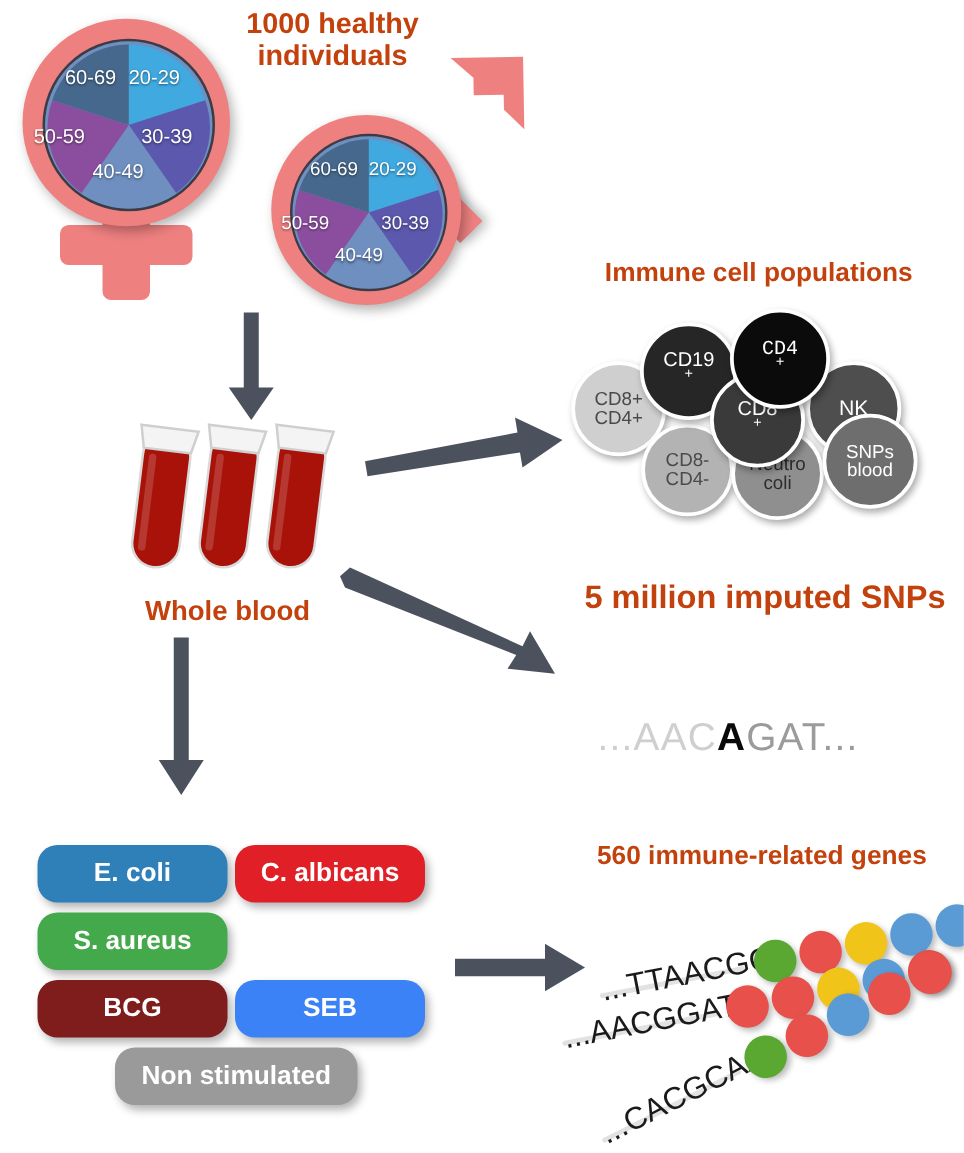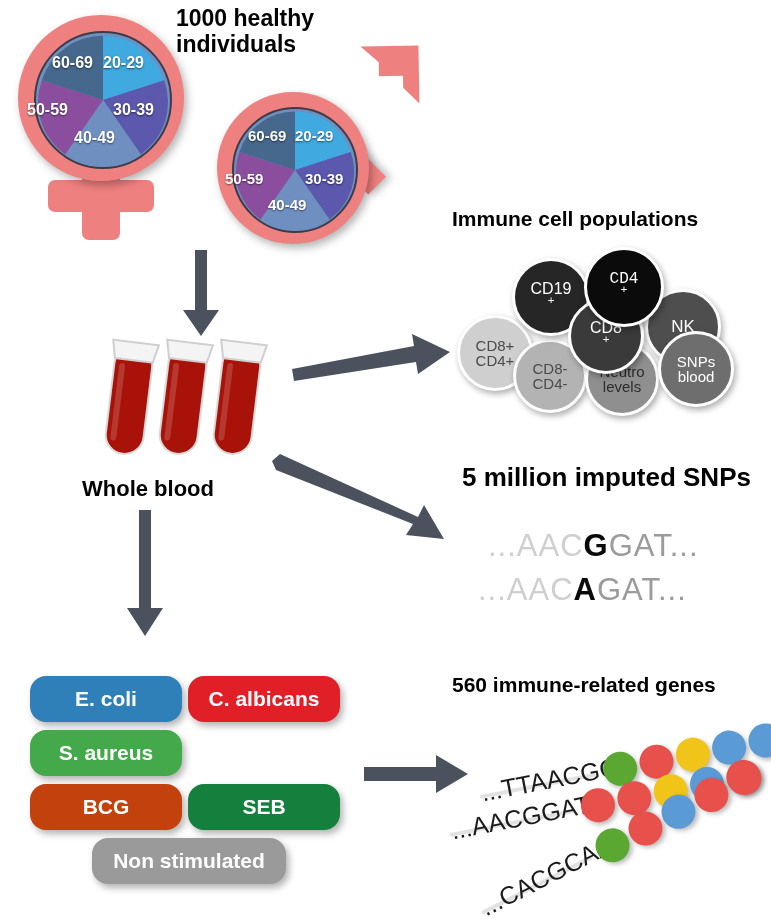--- a/index.html
+++ b/index.html
@@ -5,21 +5,21 @@
   html,body{margin:0;padding:0;background:#ffffff;}
   body{
     width:771px;height:922px;position:relative;overflow:hidden;
     font-family:"Liberation Sans", sans-serif;
     -webkit-font-smoothing:antialiased;
   }
   .abs{position:absolute;}
 
   
   .hdr{
-    font-weight:bold;color:#000000;line-height:1.12;
+    font-weight:bold;color:#c2410c;text-align:center;line-height:1.12;
   }
 
   
   .sym{position:absolute;}
   .sym .ring{
     position:absolute;border-radius:50%;
     background:#ef8080;
     box-shadow:3px 4px 9px rgba(0,0,0,.30);
   }
   .sym .disc{
@@ -33,21 +33,21 @@
   }
   .sym .bar{
     position:absolute;background:#ef8080;border-radius:7px;
   }
   .sym .vbar{
     position:absolute;background:#ef8080;border-radius:0 0 7px 7px;
   }
 
   
   .wl{
-    position:absolute;color:#ffffff;font-weight:bold;
+    position:absolute;color:#ffffff;font-weight:normal;
     text-shadow:0 1px 2px rgba(0,0,0,.55);
     white-space:nowrap;
   }
 
   
   .arrow svg{display:block;overflow:visible;}
 
   
   .cell{
     position:absolute;border-radius:50%;
@@ -196,21 +196,21 @@
 <div class="abs arrow" style="left:364px;top:755px;">
   <svg width="106" height="40" viewBox="0 0 106 40">
     <path d="M0,12 L72,12 L72,0 L104,19 L72,38 L72,26 L0,26 Z" fill="#4c515e"></path>
   </svg>
 </div>
 
 <div class="abs hdr" style="left:452px;top:207px;width:310px;font-size:21px;">Immune cell populations</div>
 
 <div class="abs" style="left:455px;top:245px;width:300px;height:170px;">
 
-  <div class="cell" style="left:2px;top:70px;width:76px;height:76px;background:#cfcfcf;color:#4a4a4a;font-size:15px;z-index:1;">
+  <div class="cell" style="left:2px;top:44px;width:76px;height:76px;background:#cfcfcf;color:#4a4a4a;font-size:15px;z-index:1;">
     <div>
         <span>CD8+</span>
          <span>CD4+</span>
       </div>
   </div>
 
   <div class="cell" style="left:57px;top:13px;width:78px;height:78px;background:#262626;color:#ffffff;font-size:16px;z-index:3;">
     <div>
         <span><span>CD19</span><sup>+</sup></span>
       </div>
@@ -237,57 +237,54 @@
   <div class="cell" style="left:58px;top:94px;width:74px;height:74px;background:#b3b3b3;color:#4a4a4a;font-size:15px;z-index:2;">
     <div>
         <span>CD8-</span>
          <span>CD4-</span>
       </div>
   </div>
 
   <div class="cell" style="left:130px;top:97px;width:74px;height:74px;background:#8f8f8f;color:#2c2c2c;font-size:15px;z-index:3;">
     <div>
         <span>Neutro</span>
-         <span>levels</span>
+         <span>coli</span>
       </div>
   </div>
 
   <div class="cell" style="left:203px;top:86px;width:76px;height:76px;background:#6e6e6e;color:#ffffff;font-size:15px;z-index:4;">
     <div>
         <span>SNPs</span>
          <span>blood</span>
       </div>
   </div>
 </div>
 
 <div class="abs hdr" style="left:462px;top:463px;width:300px;font-size:26px;">5 million imputed SNPs</div>
 
 <div class="abs" style="left:470px;top:528px;width:290px;height:88px;">
-  <div class="snpline" style="left:18px;top:0px;font-size:31px;letter-spacing:1px;">
-    <span class="f">...AAC</span><span class="b">G</span><span class="m">GAT...</span>
-  </div>
   <div class="snpline" style="left:8px;top:44px;font-size:31px;letter-spacing:1px;">
     <span class="f">...AAC</span><span class="b">A</span><span class="m">GAT...</span>
   </div>
 </div>
 
 <div class="abs" style="left:30px;top:676px;width:310px;height:220px;">
   <div class="pill" style="left:0px;top:0px;width:152px;height:46px;background:#2f80b8;font-size:21px;">
     <span>E. coli</span>
   </div>
   <div class="pill" style="left:0px;top:54px;width:152px;height:46px;background:#44a94a;font-size:21px;">
     <span>S. aureus</span>
   </div>
   <div class="pill" style="left:158px;top:0px;width:152px;height:46px;background:#e01f26;font-size:21px;">
     <span>C. albicans</span>
   </div>
-  <div class="pill" style="left:0px;top:108px;width:152px;height:46px;background:#c2410c;font-size:21px;">
+  <div class="pill" style="left:0px;top:108px;width:152px;height:46px;background:#7f1d1d;font-size:21px;">
     <span>BCG</span>
   </div>
-  <div class="pill" style="left:158px;top:108px;width:152px;height:46px;background:#15803d;font-size:21px;">
+  <div class="pill" style="left:158px;top:108px;width:152px;height:46px;background:#3b82f6;font-size:21px;">
     <span>SEB</span>
   </div>
   <div class="pill" style="left:62px;top:162px;width:194px;height:46px;background:#9a9a9a;font-size:21px;">
     <span>Non stimulated</span>
   </div>
 </div>
 
 <div class="abs hdr" style="left:452px;top:673px;width:315px;font-size:21px;">
   <div>560 immune-related genes</div>
 </div>

